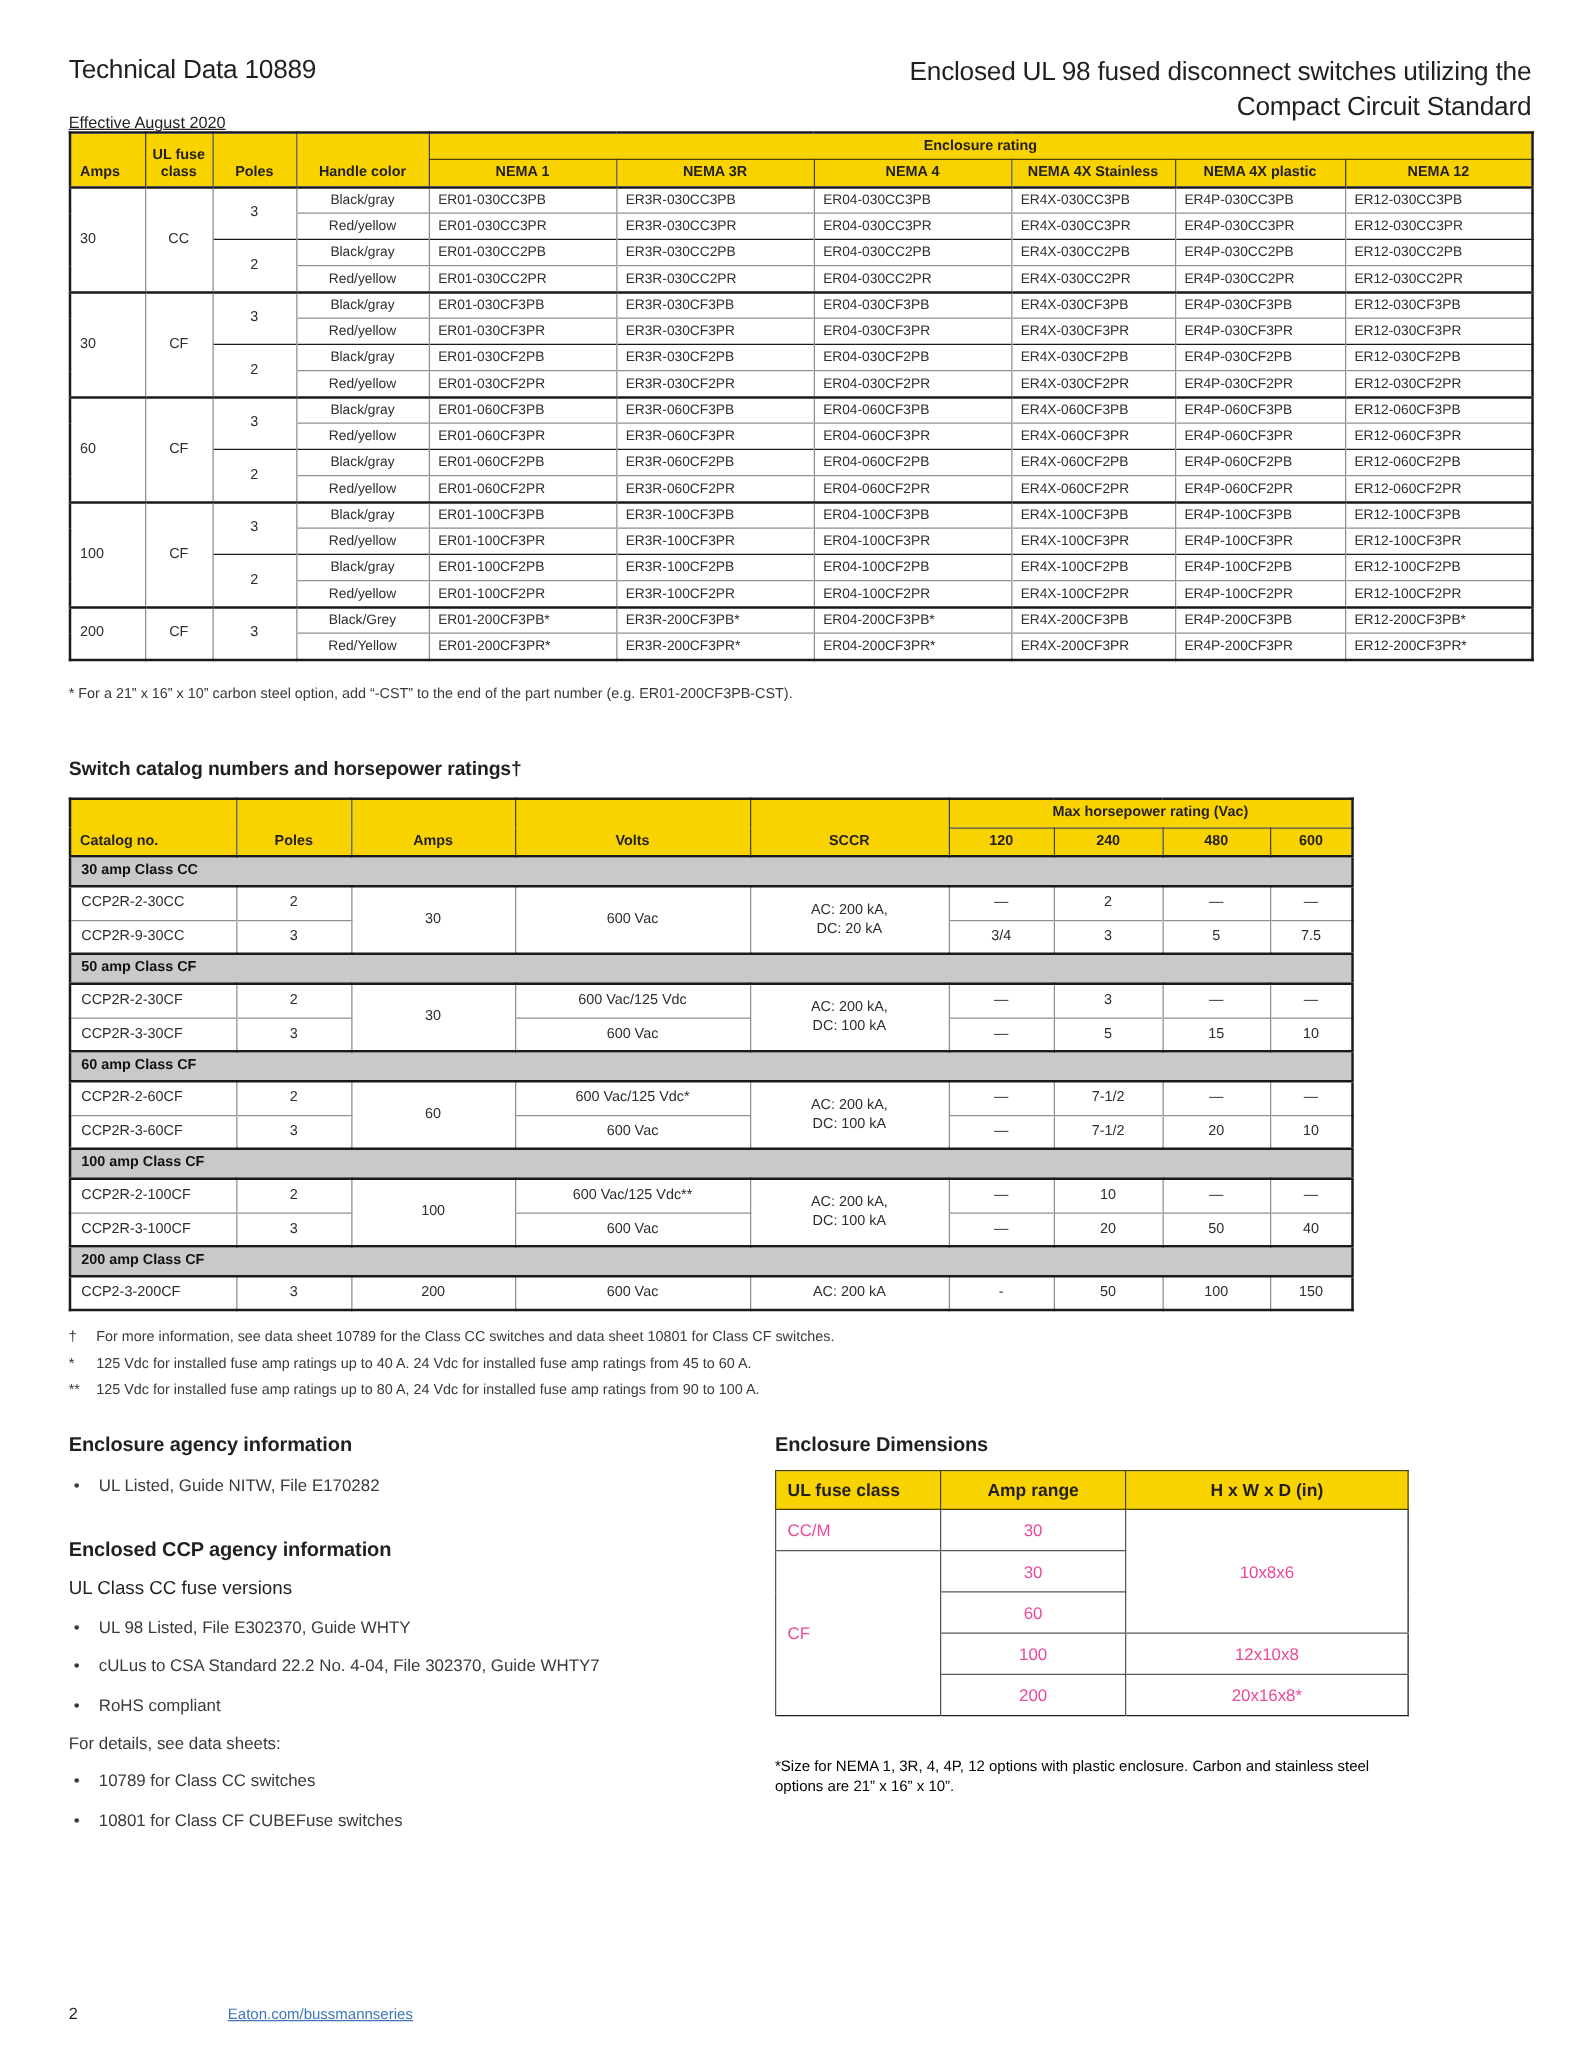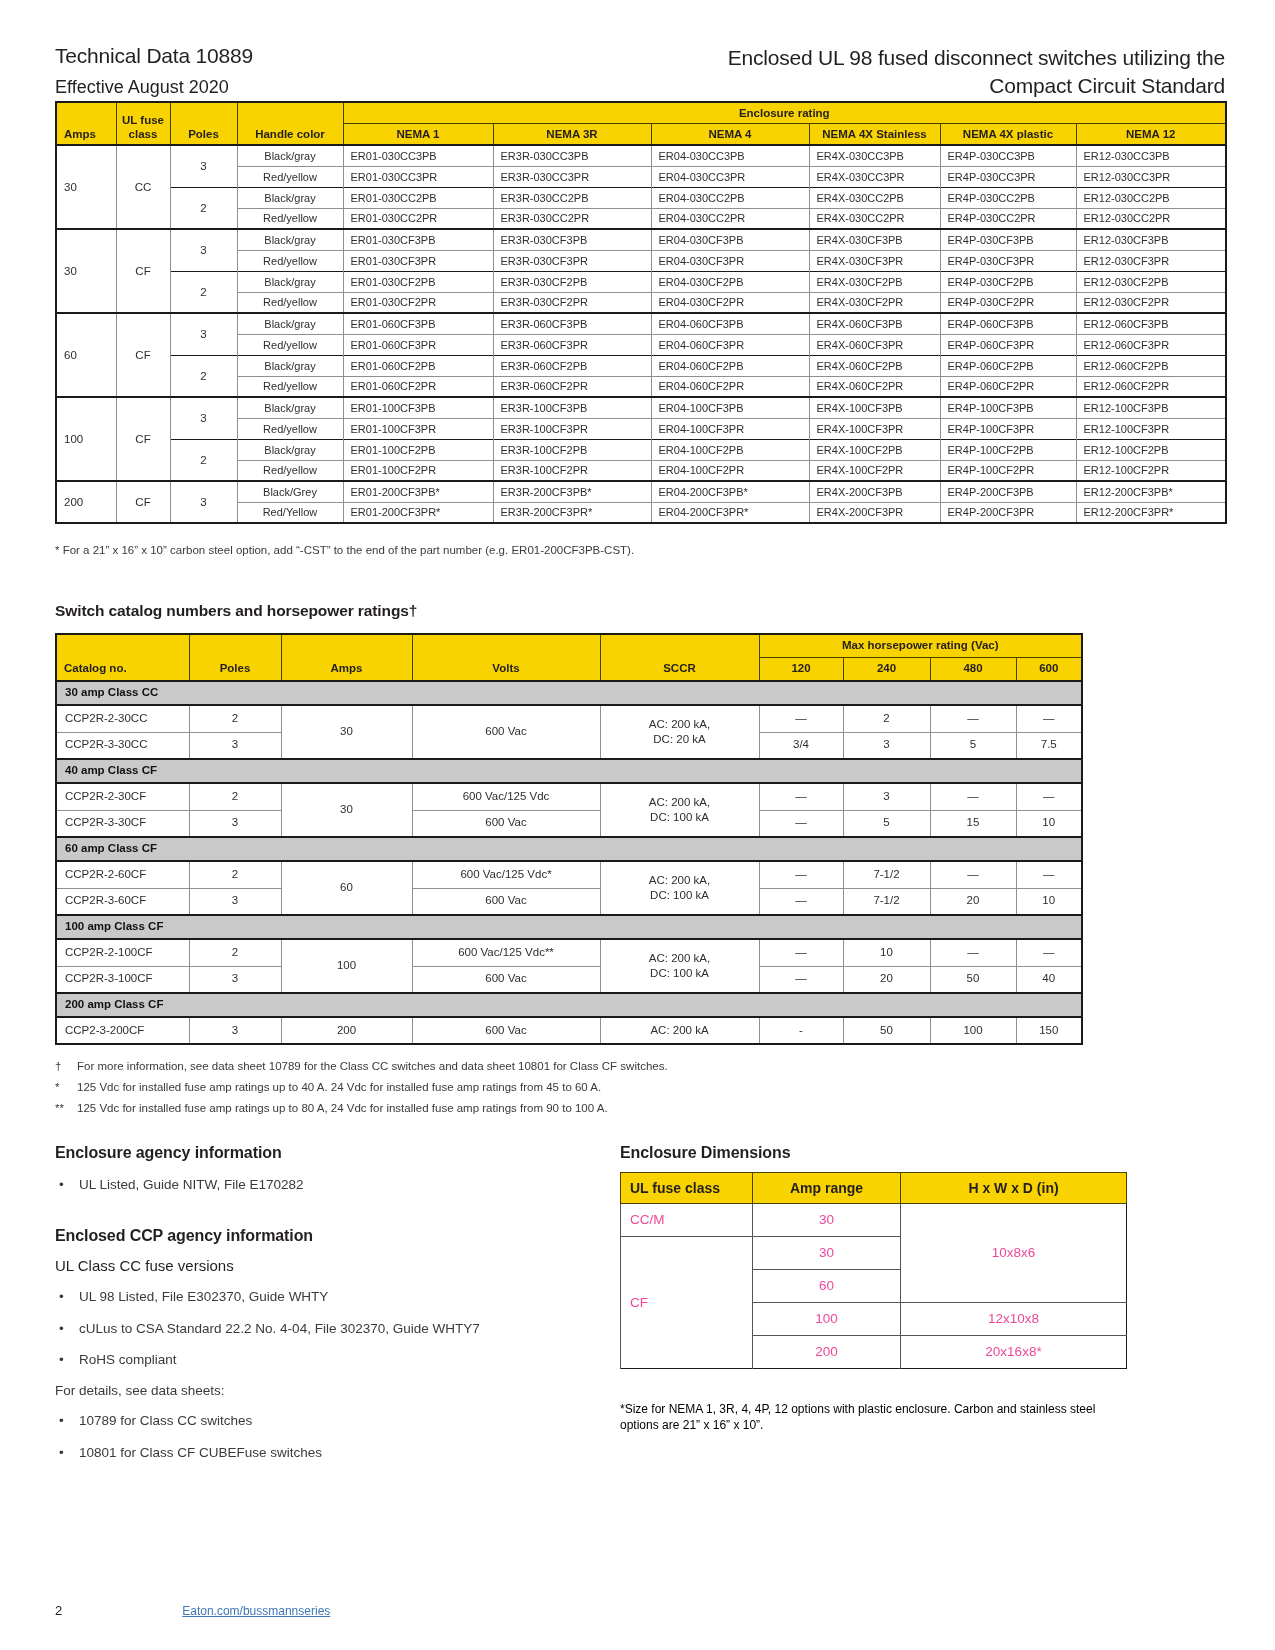--- a/index.html
+++ b/index.html
@@ -12,21 +12,21 @@
   }
   *{box-sizing:border-box;margin:0;padding:0;}
   html,body{background:#fff;}
   body{font-family:"Liberation Sans","DejaVu Sans",sans-serif;color:var(--ink);}
   .page{position:relative;width:1275px;height:1650px;background:#fff;overflow:hidden;}
   .content{padding:44px 50px 0 55px;}
 
   
   .doc-header{display:flex;justify-content:space-between;align-items:flex-start;}
   .doc-title{font-size:21px;letter-spacing:-0.2px;}
-  .doc-effective{font-size:18px;margin-top:9px;}
+  .doc-effective{font-size:13px;margin-top:22px;text-decoration:underline;}
   .product-title{text-align:right;font-size:21px;line-height:1.35;letter-spacing:-0.2px;}
 
   
   .section-title{font-size:15.5px;font-weight:bold;letter-spacing:-0.1px;}
   .st1{margin-top:44px;margin-bottom:8px;}
   .st2{margin-top:46px;margin-bottom:13px;}
 
   
   table{border-collapse:collapse;table-layout:fixed;}
   th,td{overflow:hidden;}
@@ -375,29 +375,29 @@
             <td class="s-c s-sccr" rowspan="2">
               <div>AC: 200 kA,</div>
               <div>DC: 20 kA</div>
             </td>
             <td class="s-c">—</td>
             <td class="s-c">2</td>
             <td class="s-c">—</td>
             <td class="s-c">—</td>
           </tr>
           <tr class="data-row">
-            <td class="s-cat">CCP2R-3-30CC</td>
+            <td class="s-cat">CCP2R-9-30CC</td>
             <td class="s-c">3</td>
             <td class="s-c">3/4</td>
             <td class="s-c">3</td>
             <td class="s-c">5</td>
             <td class="s-c">7.5</td>
           </tr>
           <tr class="band-row">
-            <td class="band-cell" colspan="9">40 amp Class CF</td>
+            <td class="band-cell" colspan="9">50 amp Class CF</td>
           </tr>
           <tr class="data-row">
             <td class="s-cat">CCP2R-2-30CF</td>
             <td class="s-c">2</td>
             <td class="s-c" rowspan="2">30</td>
             <td class="s-c">600 Vac/125 Vdc</td>
             <td class="s-c s-sccr" rowspan="2">
               <div>AC: 200 kA,</div>
               <div>DC: 100 kA</div>
             </td>

